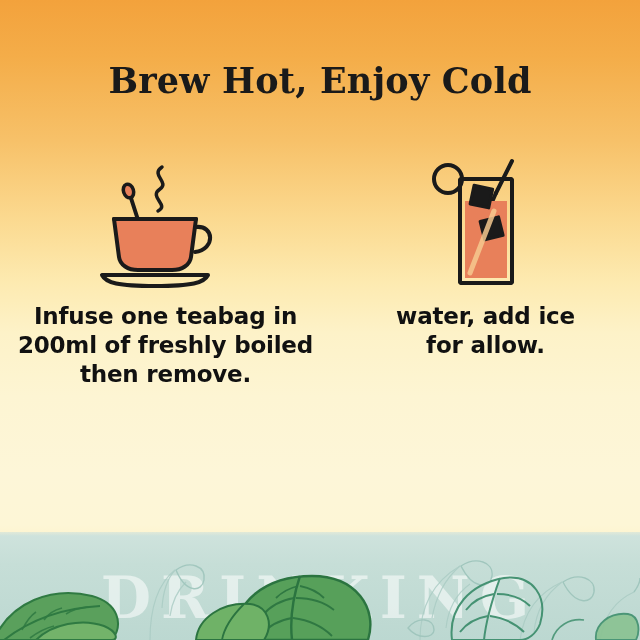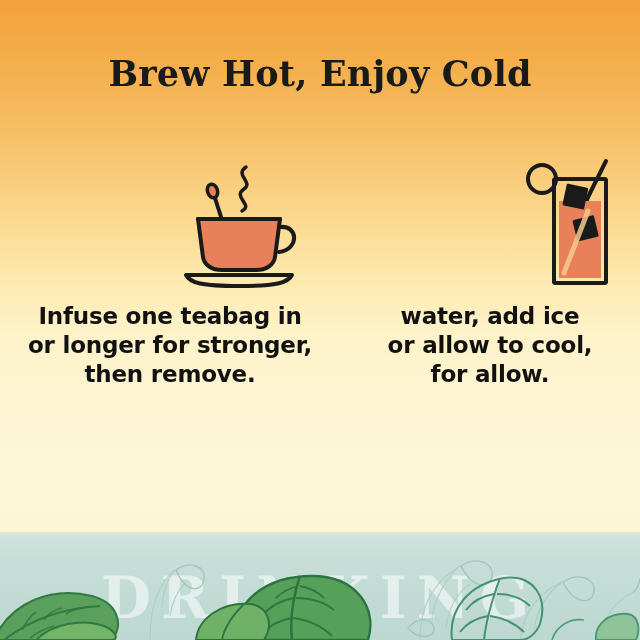--- a/index.html
+++ b/index.html
@@ -26,21 +26,21 @@
         #fdf2c8 52%,
         #fdf5d3 62%,
         #fdf6d8 74%,
         #fdf6d6 82%,
         #fdf4cf 84%);
   }
 
   
   .title {
     position: absolute;
-    top: 53px;
+    top: 60px;
     left: 0;
     width: 640px;
     text-align: center;
     font-family: "DejaVu Serif", serif;
     font-weight: bold;
     font-size: 35px;
     letter-spacing: 0.2px;
     color: #1a1a1a;
   }
 
@@ -50,21 +50,21 @@
     top: 150px;
     left: 0;
     width: 640px;
     display: flex;
     flex-direction: row;
   }
   .panel {
     width: 320px;
     display: flex;
     flex-direction: column;
-    align-items: flex-end;
+    align-items: center;
     padding-left: 11px;
   }
   .icon-wrap {
     height: 140px;
     display: flex;
     align-items: center;
     justify-content: center;
   }
   .panel-text {
     margin-top: 12px;
@@ -134,21 +134,21 @@
 
           <path d="M18 66 L 100 66" stroke="#1a1a1a" stroke-width="4"></path>
 
           <path d="M100 74 C 118 72, 120 96, 99 99" fill="none" stroke="#1a1a1a" stroke-width="4"></path>
 
           <path d="M6 122 L 112 122 C 108 130, 96 133, 59 133 C 22 133, 10 130, 6 122 Z" fill="none" stroke="#1a1a1a" stroke-width="4"></path>
         </svg>
       </div>
       <div class="panel-text">
         <span class="ln">Infuse one teabag in</span>
-        <span class="ln">or longer for stronger,</span>
+        <span class="ln">200ml of freshly boiled</span>
         <span class="ln">then remove.</span>
       </div>
     </div>
 
     <div class="panel">
       <div class="icon-wrap">
         <svg width="120" height="135" viewBox="0 0 120 135" fill="none" stroke="#1a1a1a" stroke-width="4" stroke-linecap="round" stroke-linejoin="round">
 
           <path d="M86 8 L 70 40" stroke="#1a1a1a" stroke-width="4"></path>
           <path d="M70 40 L 62 58" stroke="#1a1a1a" stroke-width="4"></path>
@@ -161,21 +161,20 @@
 
           <rect x="46" y="34" width="19" height="19" transform="rotate(12 55 43)" fill="#1a1a1a" stroke="#1a1a1a" stroke-width="3"></rect>
           <rect x="56" y="66" width="19" height="19" transform="rotate(-14 65 75)" fill="#1a1a1a" stroke="#1a1a1a" stroke-width="3"></rect>
 
           <rect x="34" y="26" width="52" height="104" rx="2" fill="none" stroke="#1a1a1a" stroke-width="4"></rect>
           <path d="M44 120 L 68 58" stroke="#f6c98f" stroke-width="5" opacity="0.85"></path>
         </svg>
       </div>
       <div class="panel-text">
         <span class="ln">water, add ice</span>
-        <span class="ln">or allow to cool,</span>
         <span class="ln">for allow.</span>
       </div>
     </div>
 
   </div>
 
   <div class="band">
     <div class="band-top-fade"></div>
 
     <div class="band-word">DRINKING</div>

